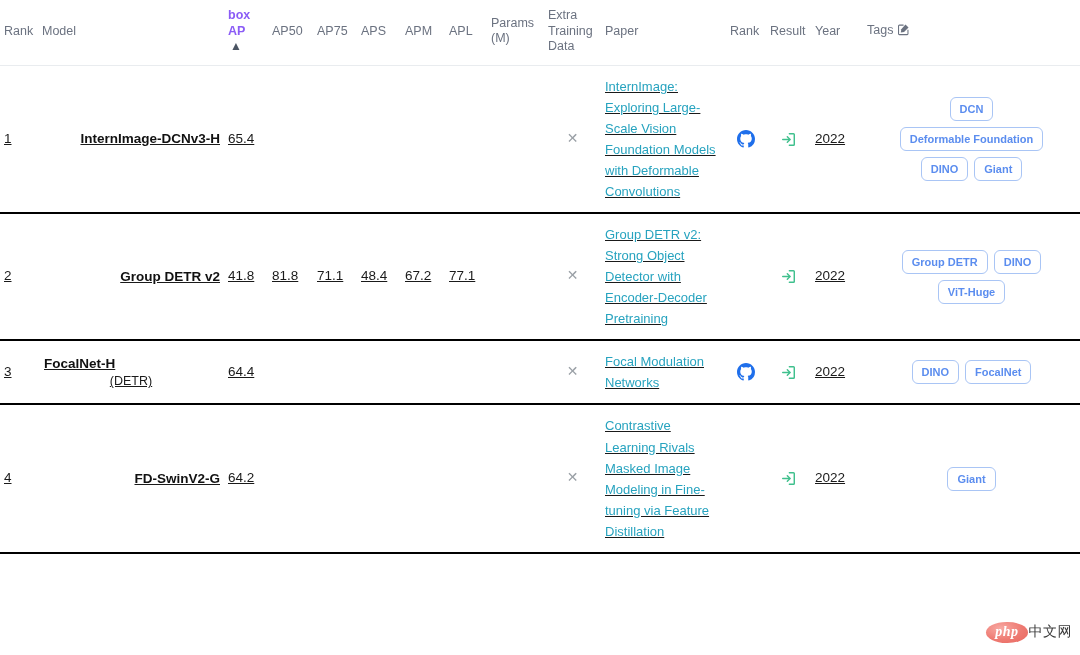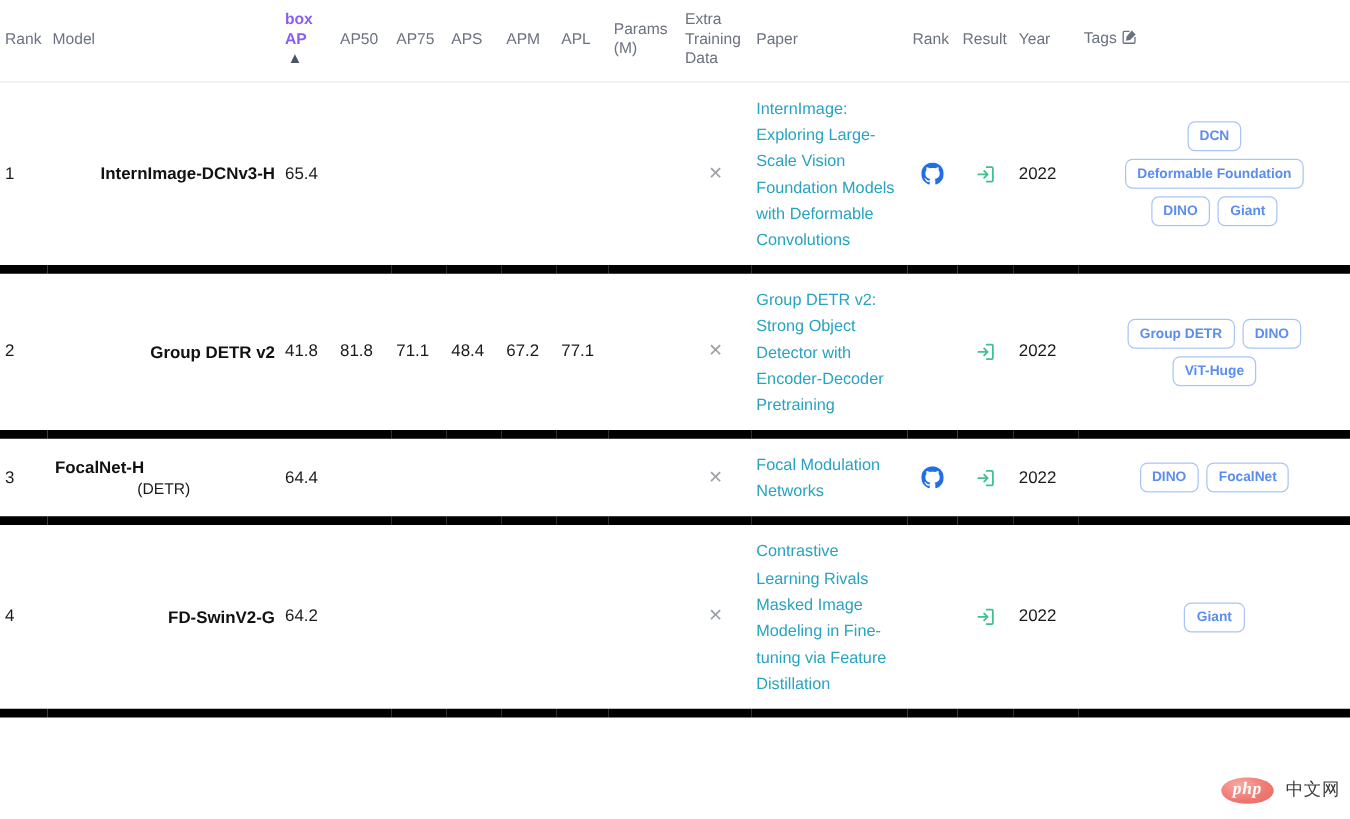--- a/index.html
+++ b/index.html
@@ -31,22 +31,23 @@
     text-align: left;
     line-height: 1.25;
     border-bottom: 1px solid #e9ecef;
     white-space: normal;
   }
   table.lb tbody td {
     font-size: 13.5px;
     color: #1a1a1a;
     padding: 10px 4px;
     vertical-align: middle;
-    border-bottom: 7px solid #000000;
+    border-bottom: 2px solid #000000;
     line-height: 1.55;
+    text-decoration: underline;
   }
   
   .c-rank   { width: 38px;  }
   .c-model  { width: 186px; }
   .c-boxap  { width: 44px;  }
   .c-ap50   { width: 45px;  }
   .c-ap75   { width: 44px;  }
   .c-aps    { width: 44px;  }
   .c-apm    { width: 44px;  }
   .c-apl    { width: 42px;  }
@@ -127,21 +128,21 @@
   .gh-icon svg { display:block; margin:0 auto; }
   .res-icon svg { display:block; margin:0 auto; }
   .edit-icon { display:inline-block; vertical-align:-2px; margin-left:4px; }
 
   .watermark {
     position: absolute;
     right: 8px;
     bottom: 12px;
     display: flex;
     align-items: center;
-    gap: 10px;
+    gap: 1px;
   }
   .wm-php {
     display: inline-block;
     background: radial-gradient(ellipse at 35% 30%, #f8a9a3 0%, #ee7a72 55%, #e8675f 100%);
     color: #ffffff;
     font-family: "Liberation Serif", serif;
     font-style: italic;
     font-weight: 700;
     font-size: 14px;
     letter-spacing: 0.5px;

